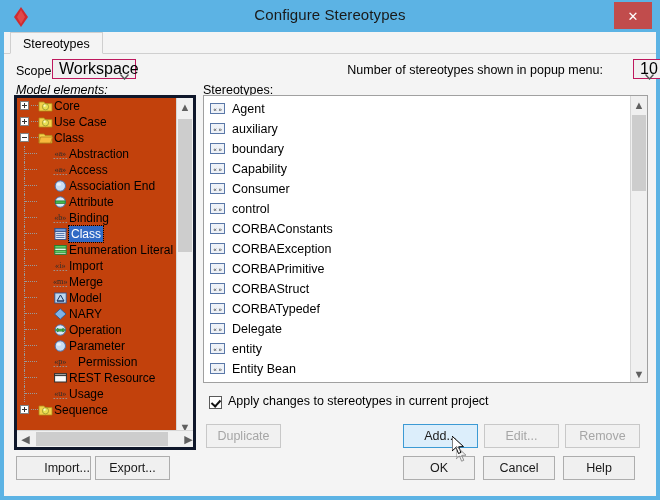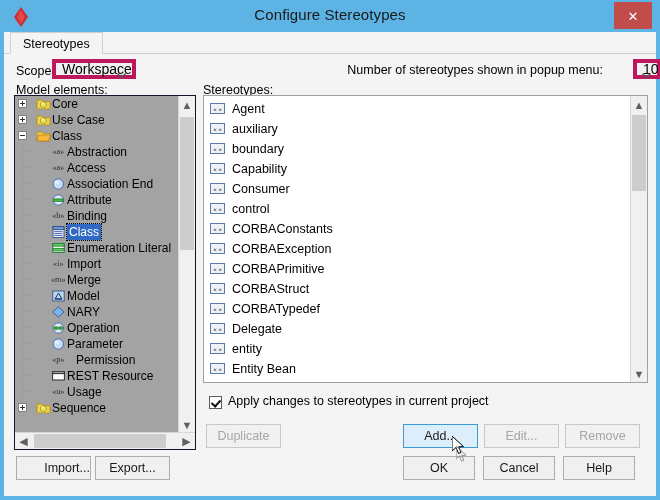--- a/index.html
+++ b/index.html
@@ -84,24 +84,24 @@
   }
   
   .scope-label {
     position: absolute;
     left: 16px; top: 64px;
     font-size: 12.5px;
   }
   .combo {
     position: absolute;
     background: #f0f0f0;
-    border: 4px solid #be185d;
-    box-sizing: border-box;
-    cursor: pointer;
-    font-size: 14px;
+    border: 1px solid #be185d;
+    box-sizing: border-box;
+    cursor: pointer;
+    font-size: 16px;
   }
   .combo .cval {
     position: absolute;
     left: 6px; top: 50%;
     transform: translateY(-50%);
     white-space: nowrap;
   }
   .combo .carrow {
     position: absolute;
     right: 6px; top: 50%;
@@ -114,29 +114,29 @@
     position: absolute;
     right: 57px; top: 63px;
     font-size: 12.5px;
     white-space: nowrap;
   }
   
   .sec-label {
     position: absolute;
     font-size: 12.5px;
   }
-  #model-elements-label { left: 16px; top: 83px; }
+  #model-elements-label { left: 16px; top: 83px; font-style: italic; }
   #stereotypes-label { left: 203px; top: 83px; }
   
   .tree-panel {
     position: absolute;
     left: 14px; top: 95px;
     width: 182px; height: 355px;
-    background: #a3a3a3;
-    border: 1px solid #0f172a;
+    background: #c2410c;
+    border: 3px solid #0f172a;
     box-sizing: border-box;
     overflow: hidden;
   }
   .tree-view {
     position: absolute;
     left: 0; top: 0;
     width: 164px; height: 337px;
     overflow: hidden;
   }
   .tree-row {

